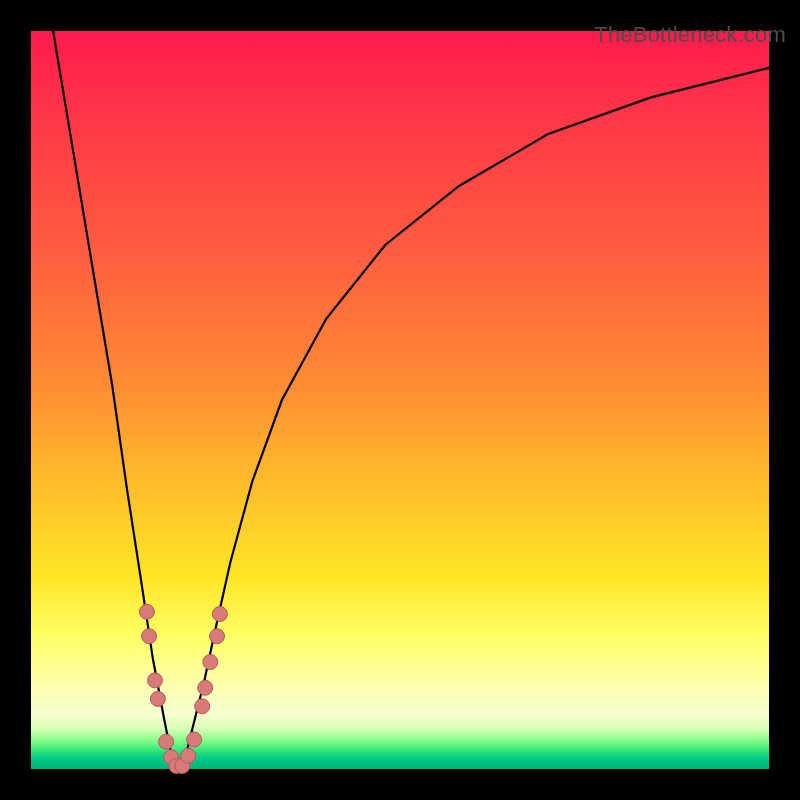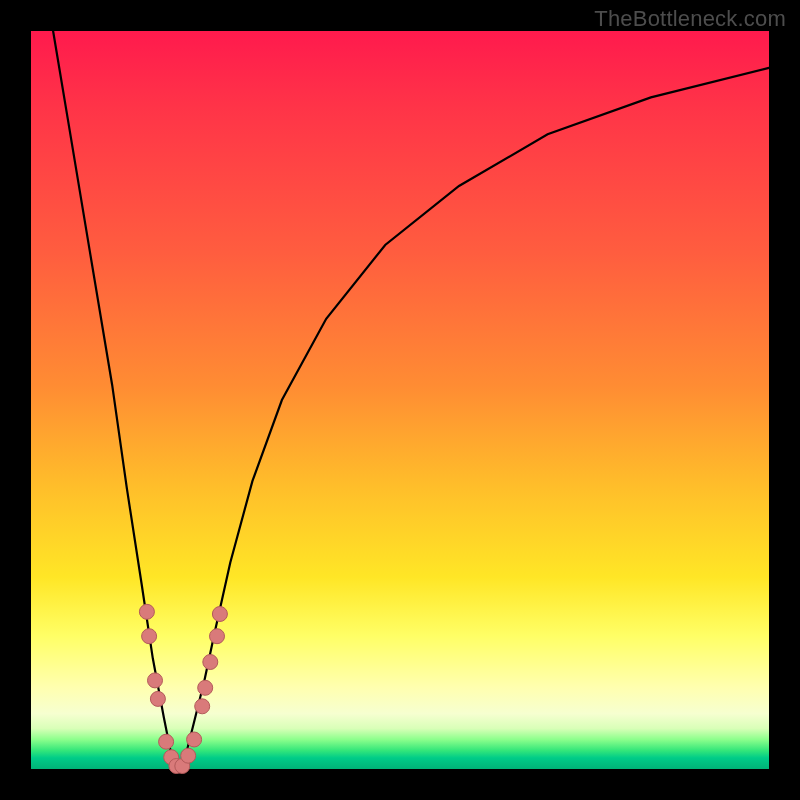--- a/index.html
+++ b/index.html
@@ -37,21 +37,21 @@
       #f6ffd0 92.5%,
       #d9ffb8 94.5%,
       #8cff8c 96%,
       #33e67a 97.5%,
       #00cc88 98.5%,
       #00b377 100%
     );
   }
   .watermark {
     position: absolute;
-    top: 6px;
+    top: 22px;
     right: 14px;
     color: #4d4d4d;
     font-size: 22px;
     letter-spacing: 0.2px;
     user-select: none;
   }
   svg.curve {
     position: absolute;
     left: 0;
     top: 0;

